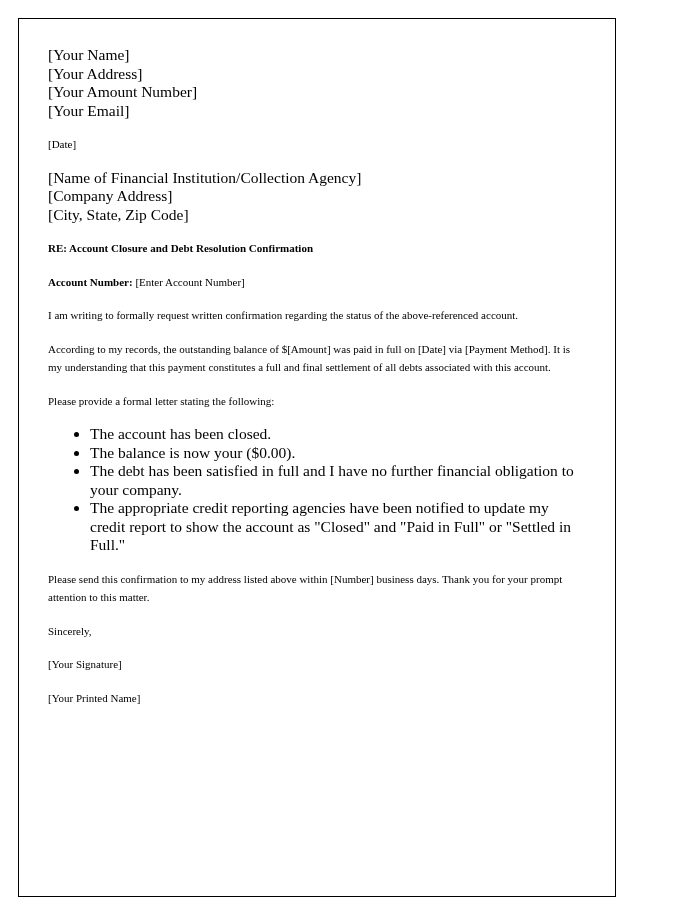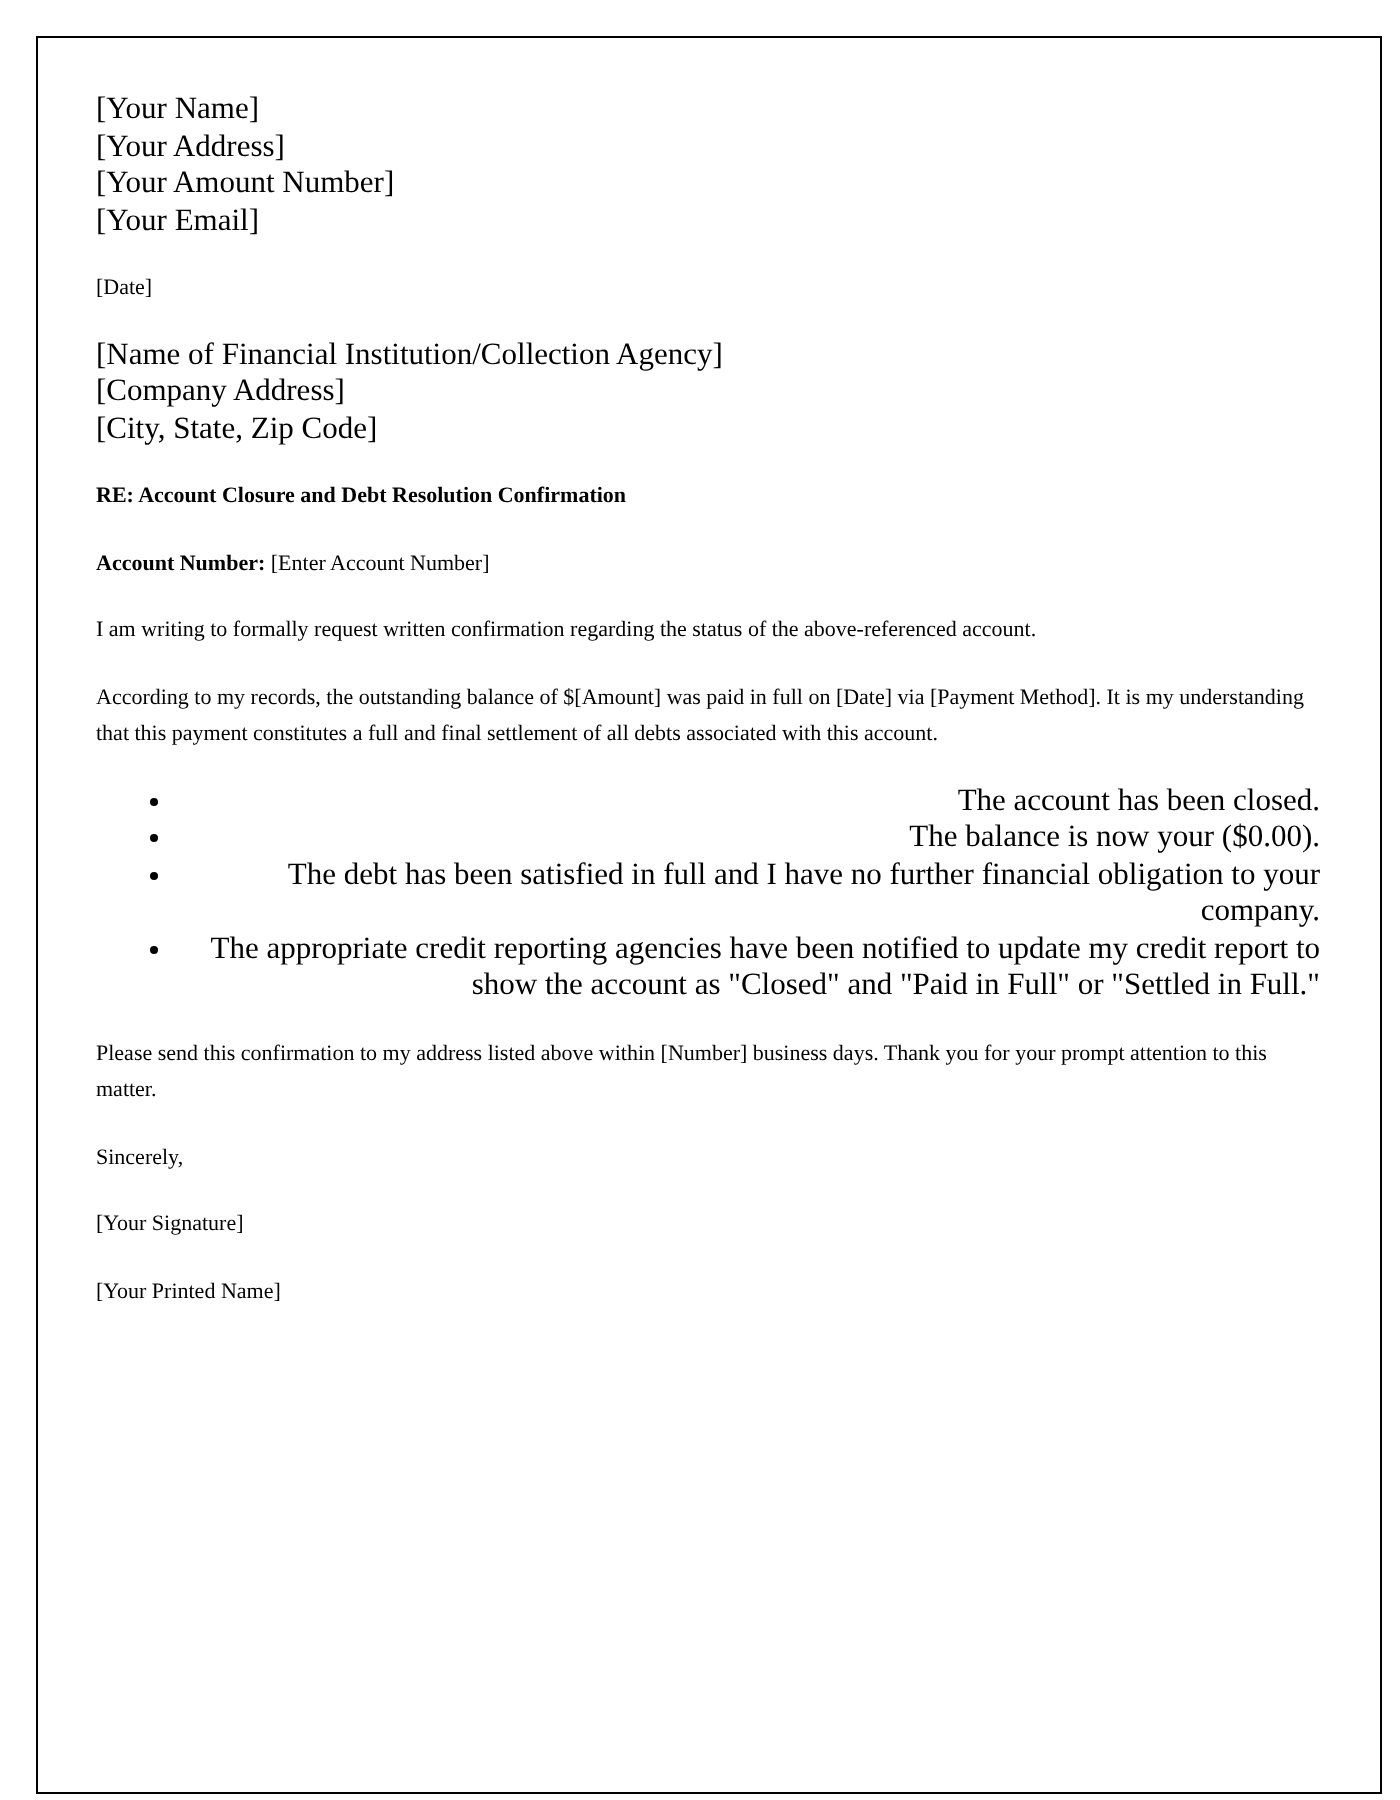--- a/index.html
+++ b/index.html
@@ -11,21 +11,21 @@
     height: 900px;
     background: #ffffff;
     font-family: "Liberation Serif", serif;
     color: #000000;
     position: relative;
   }
   .page {
     position: absolute;
     left: 18px;
     top: 18px;
-    width: 673px;
+    width: 598px;
     height: 879px;
     border: 1px solid #000000;
     box-sizing: border-box;
     padding: 27px 30px 0 29px;
     overflow: hidden;
   }
   .line {
     margin: 0;
     font-size: 15.5px;
     line-height: 18.5px;
@@ -38,21 +38,20 @@
   .block {
     margin: 0 0 15px 0;
   }
   .bold {
     font-weight: bold;
   }
   ul.bullets {
     margin: 0 0 15px 0;
     padding: 0 0 0 42px;
     list-style-type: disc;
-    text-align: right;
   }
   ul.bullets li {
     font-size: 15.5px;
     line-height: 18.5px;
     margin: 0;
   }
 </style>
 </head>
 <body>
 
@@ -75,20 +74,21 @@
 
   <p class="para bold">RE: Account Closure and Debt Resolution Confirmation</p>
 
   <p class="para"><span class="bold">Account Number:</span><span> [Enter Account Number]</span></p>
 
 
   <p class="para">I am writing to formally request written confirmation regarding the status of the above-referenced account.</p>
 
   <p class="para">According to my records, the outstanding balance of $[Amount] was paid in full on [Date] via [Payment Method]. It is my understanding that this payment constitutes a full and final settlement of all debts associated with this account.</p>
 
+  <p class="para">Please provide a formal letter stating the following:</p>
 
   <ul class="bullets">
     <li>The account has been closed.</li>
     <li>The balance is now your ($0.00).</li>
     <li>The debt has been satisfied in full and I have no further financial obligation to your company.</li>
     <li>The appropriate credit reporting agencies have been notified to update my credit report to show the account as "Closed" and "Paid in Full" or "Settled in Full."</li>
   </ul>
 
   <p class="para">Please send this confirmation to my address listed above within [Number] business days. Thank you for your prompt attention to this matter.</p>
 

